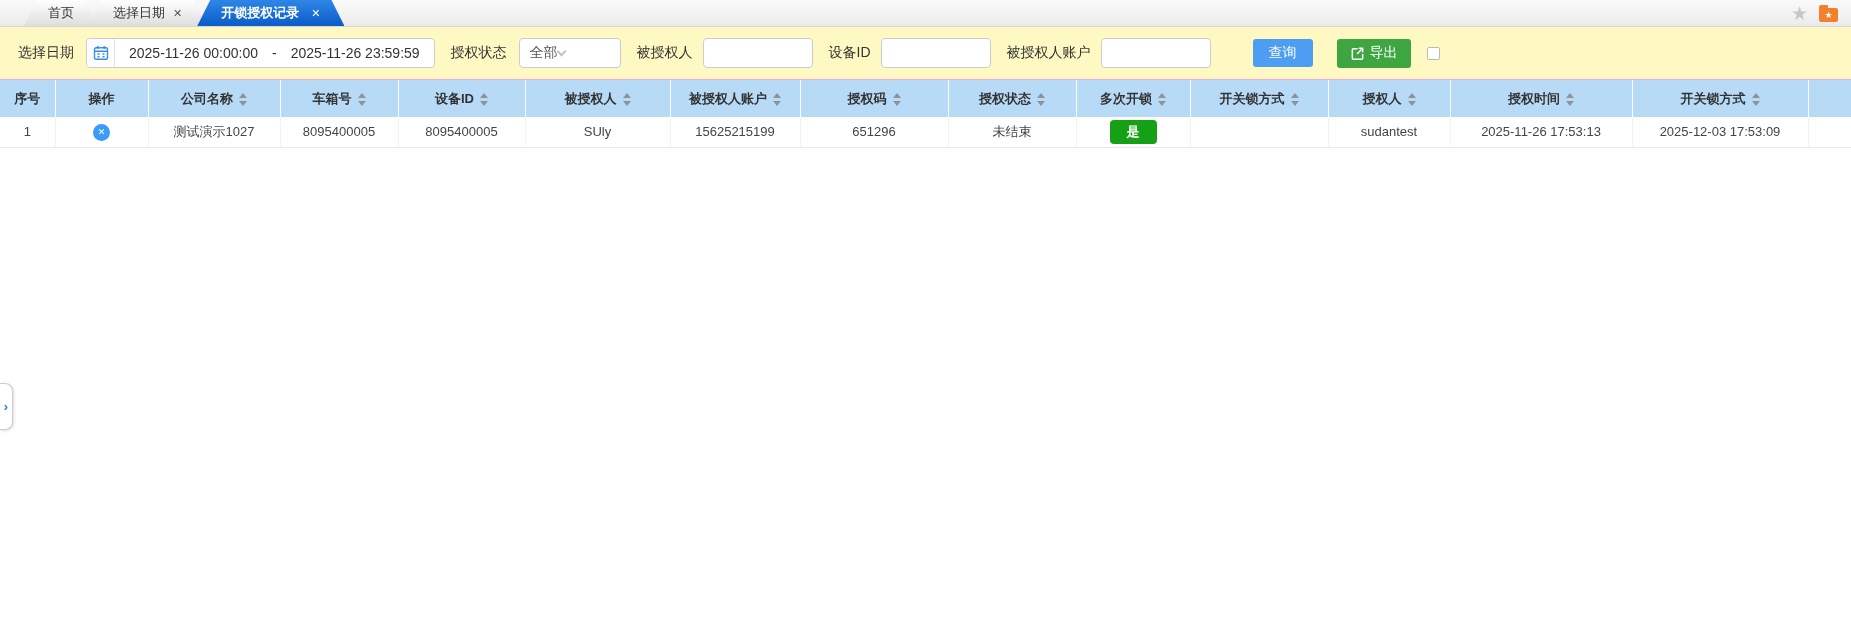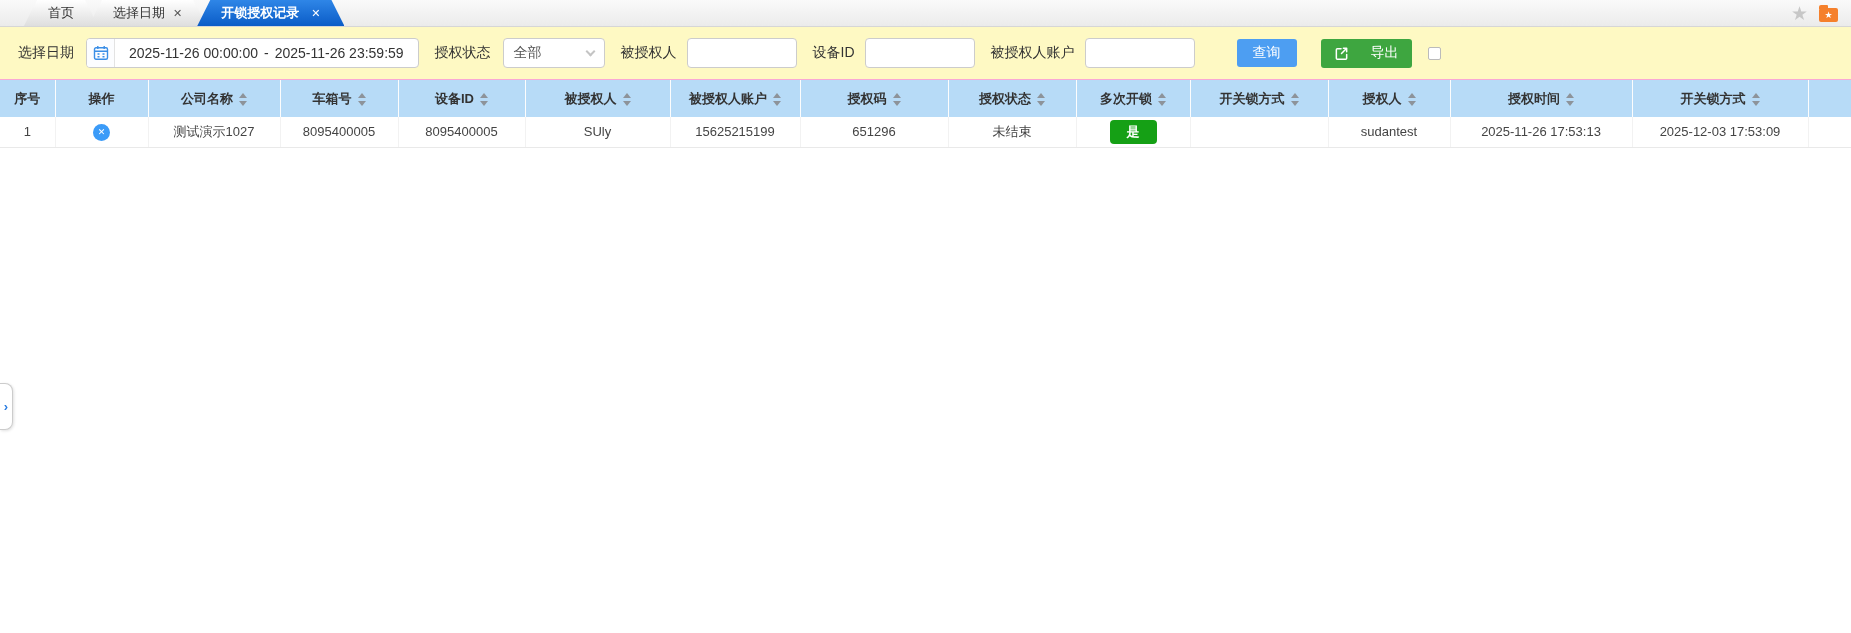--- a/index.html
+++ b/index.html
@@ -52,46 +52,46 @@
   .flabel { font-size: 14px; color: #333; white-space: nowrap; }
   .dateinput {
     display: flex; align-items: center; height: 30px; margin-left: 12px;
     border: 1px solid #ccc; border-radius: 4px; overflow: hidden; background: #fff;
   }
   .calbox {
     width: 28px; align-self: stretch; display: flex; align-items: center;
     justify-content: center; border-right: 1px solid #e3e3e3; background: #fcfdff;
     cursor: pointer;
   }
-  .datetext { padding: 0 14px; font-size: 14px; color: #333; display: flex; gap: 6px; }
+  .datetext { padding: 0 14px; font-size: 14px; color: #333; display: flex; gap: 14px; }
   .select {
     width: 102px; height: 30px; margin-left: 12px; cursor: pointer;
     border: 1px solid #ccc; border-radius: 4px; background: #fff;
-    display: flex; align-items: center; justify-content: space-between;
+    display: flex; align-items: center; justify-content: flex-start;
     padding: 0 10px; font-size: 14px; color: #555;
   }
   .chev {
     width: 7px; height: 7px; border-right: 2px solid #c4c4c4;
     border-bottom: 2px solid #c4c4c4; transform: rotate(45deg); margin-top: -4px;
   }
   .tinput {
     width: 110px; height: 30px; margin-left: 10px; border: 1px solid #ccc;
     border-radius: 4px; background: #fff; font-size: 14px; padding: 0 8px;
     color: #333; outline: none;
   }
   .ml16 { margin-left: 16px; }
   .btn-search {
     margin-left: 42px; height: 28px; padding: 0 16px; border: none;
     border-radius: 3px; background: #4d9ef2; color: #fff; font-size: 14px;
     cursor: pointer; font-family: inherit;
   }
   .btn-export {
     margin-left: 24px; height: 29px; padding: 0 13px; border: none;
     border-radius: 3px; background: #3ea640; color: #fff; font-size: 14px;
-    display: flex; align-items: center; gap: 22px; cursor: pointer; font-family: inherit;
+    display: flex; align-items: center; gap: 5px; cursor: pointer; font-family: inherit;
   }
   .checkbox {
     width: 13px; height: 13px; margin-left: 16px; border: 1px solid #bbb;
     border-radius: 2px; background: #fff; cursor: pointer;
   }
   
   table { border-collapse: collapse; table-layout: fixed; width: 1851px; margin-top: 0; }
   th {
     height: 37px; background: #b7dbf7; font-size: 13px; font-weight: bold;
     color: #333; text-align: center; border-right: 1px solid #fdfdfd;

